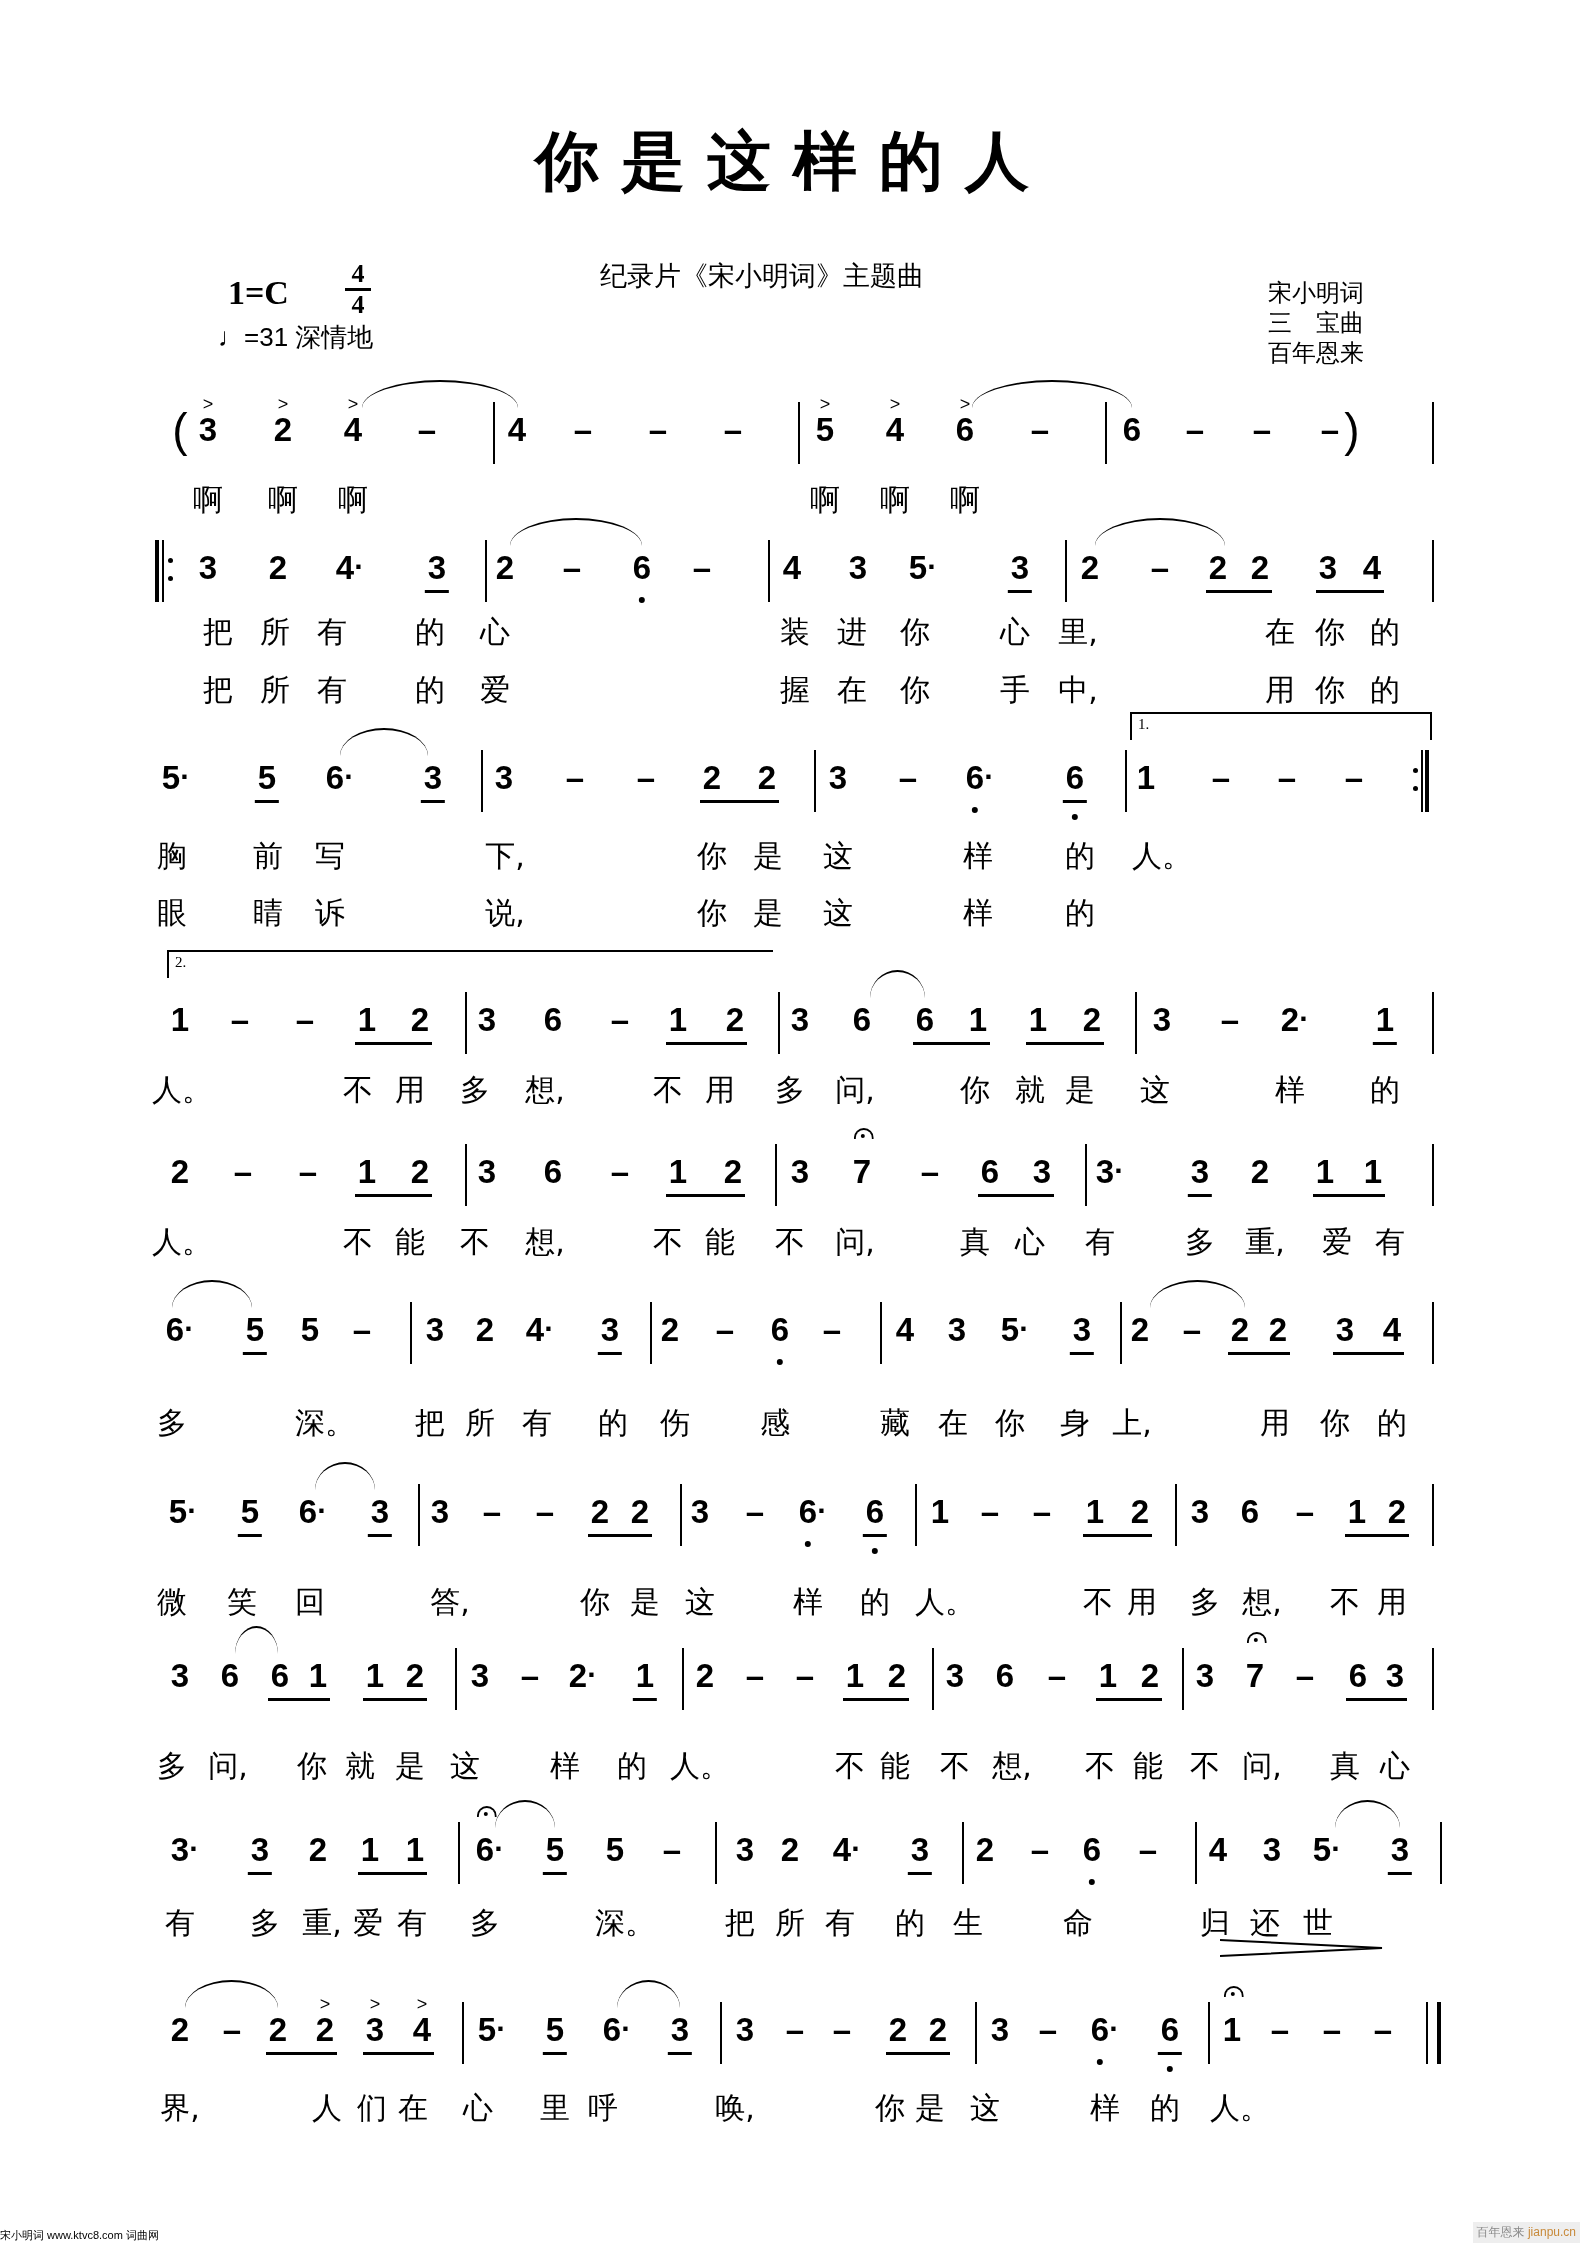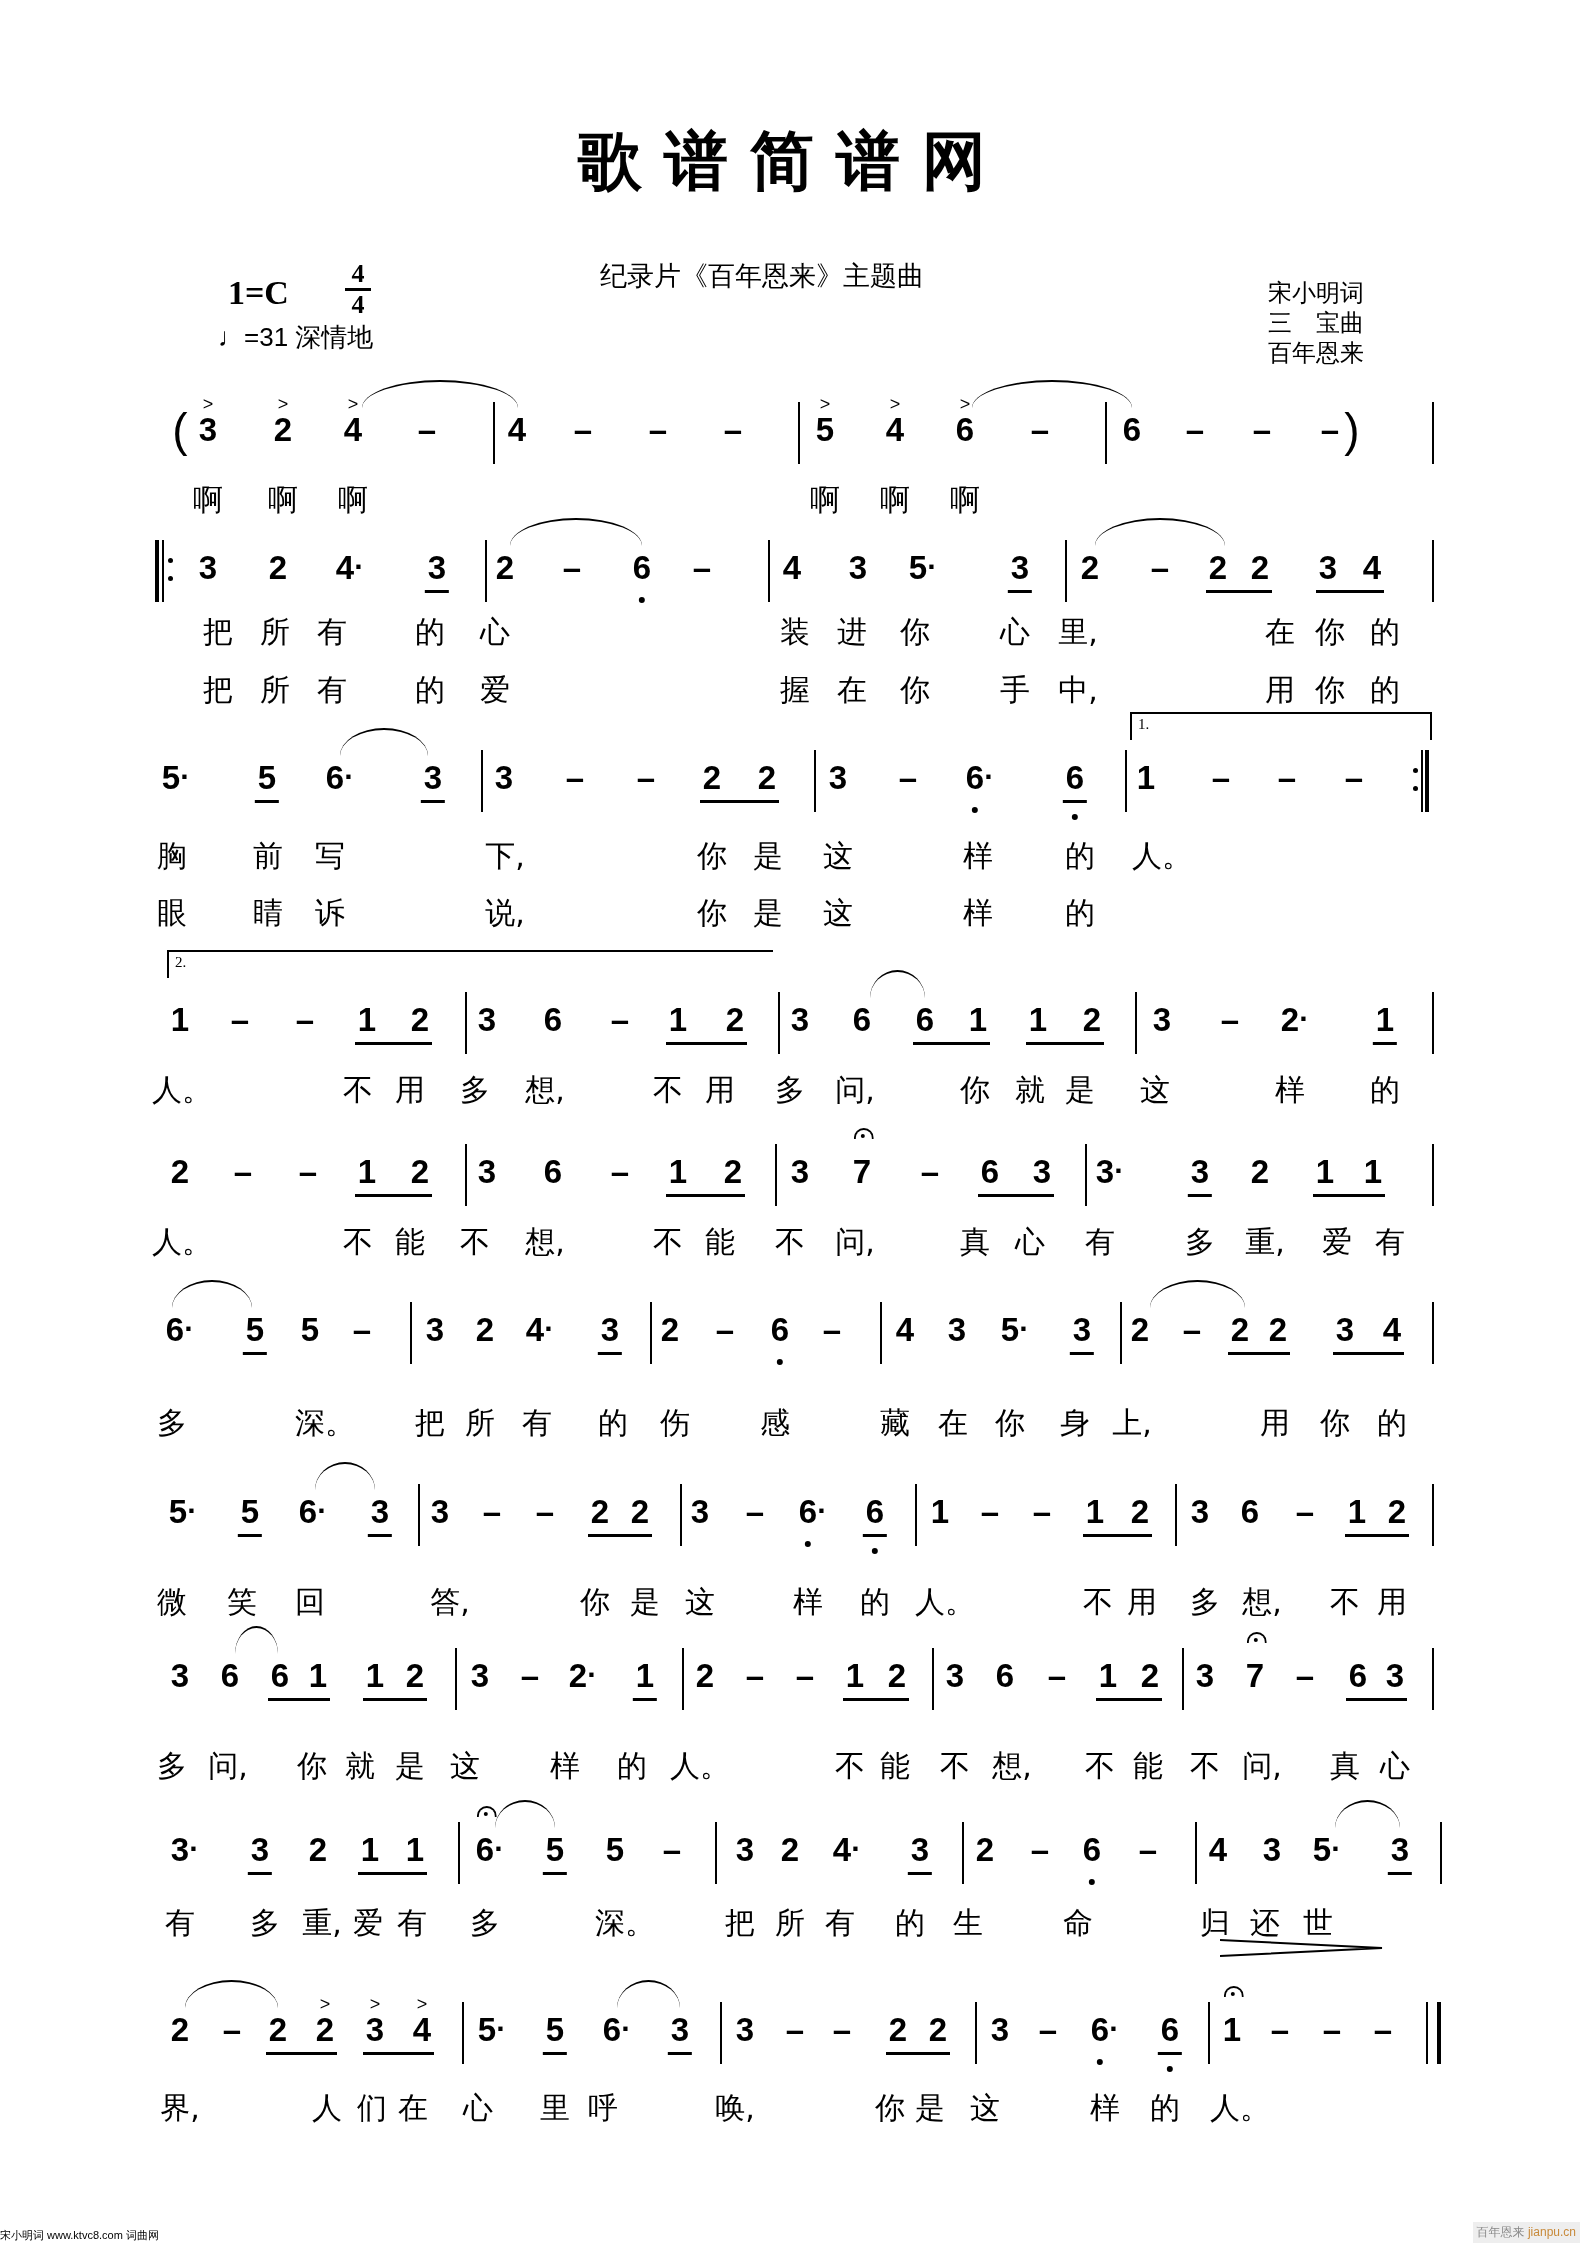--- a/index.html
+++ b/index.html
@@ -44,22 +44,22 @@
   .lyr{position:absolute;font-size:30px;white-space:nowrap;transform:translateX(-50%);
        font-family:"DejaVu Sans",sans-serif;}
   .hairpin{position:absolute;}
   #footer-left{left:0;top:2228px;font-size:11px;}
   #footer-right{right:6px;top:2222px;font-size:12px;color:#888;background:#eee;padding:2px 4px;}
   #footer-right b{color:#c88a3a;font-weight:normal;}
 </style>
 </head>
 <body>
 
-<div class="abs" id="title">歌谱简谱网</div>
-<div class="abs" id="subtitle">纪录片《百年恩来》主题曲</div>
+<div class="abs" id="title">你是这样的人</div>
+<div class="abs" id="subtitle">纪录片《宋小明词》主题曲</div>
 <div class="abs" id="key">1=C</div>
 <div class="abs" id="timesig">
   <div>4</div>
   <div class="line"></div>
   <div>4</div>
 </div>
 <div class="abs" id="tempo">♩=31 深情地</div>
 <div class="abs" id="credits">
   <div>宋小明词</div>
   <div>三　宝曲</div>

